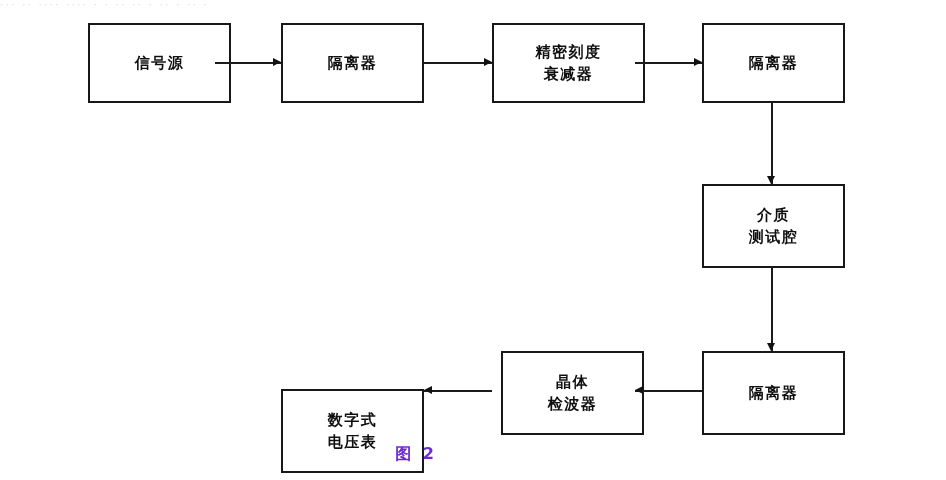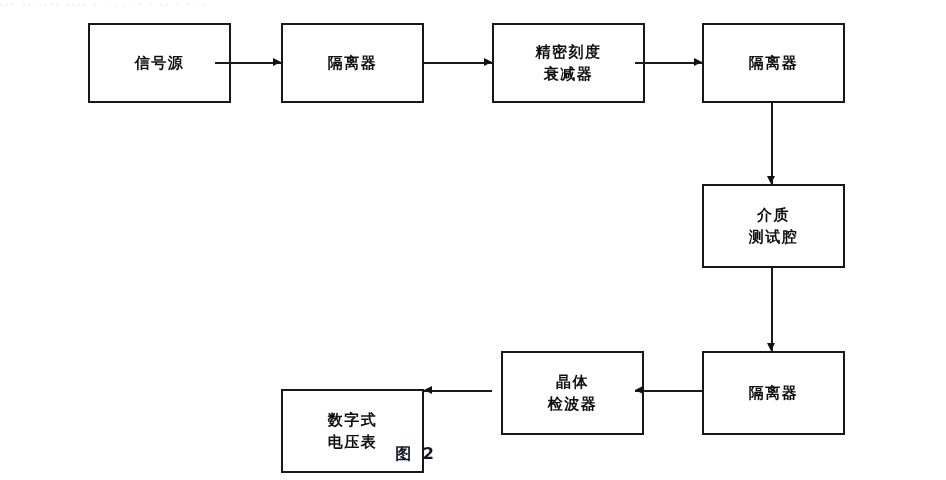--- a/index.html
+++ b/index.html
@@ -95,21 +95,21 @@
   
   .caption {
     position: absolute;
     left: 0;
     top: 444px;
     width: 832px;
     text-align: center;
     font-family: "DejaVu Sans", "Liberation Sans", sans-serif;
     font-size: 16px;
     font-weight: 700;
-    color: #0f172a;
+    color: #6d28d9;
     letter-spacing: 3px;
   }
 
   
   .scan {
     filter: blur(0.22px) contrast(1.04);
   }
 </style>
 </head>
 <body>

